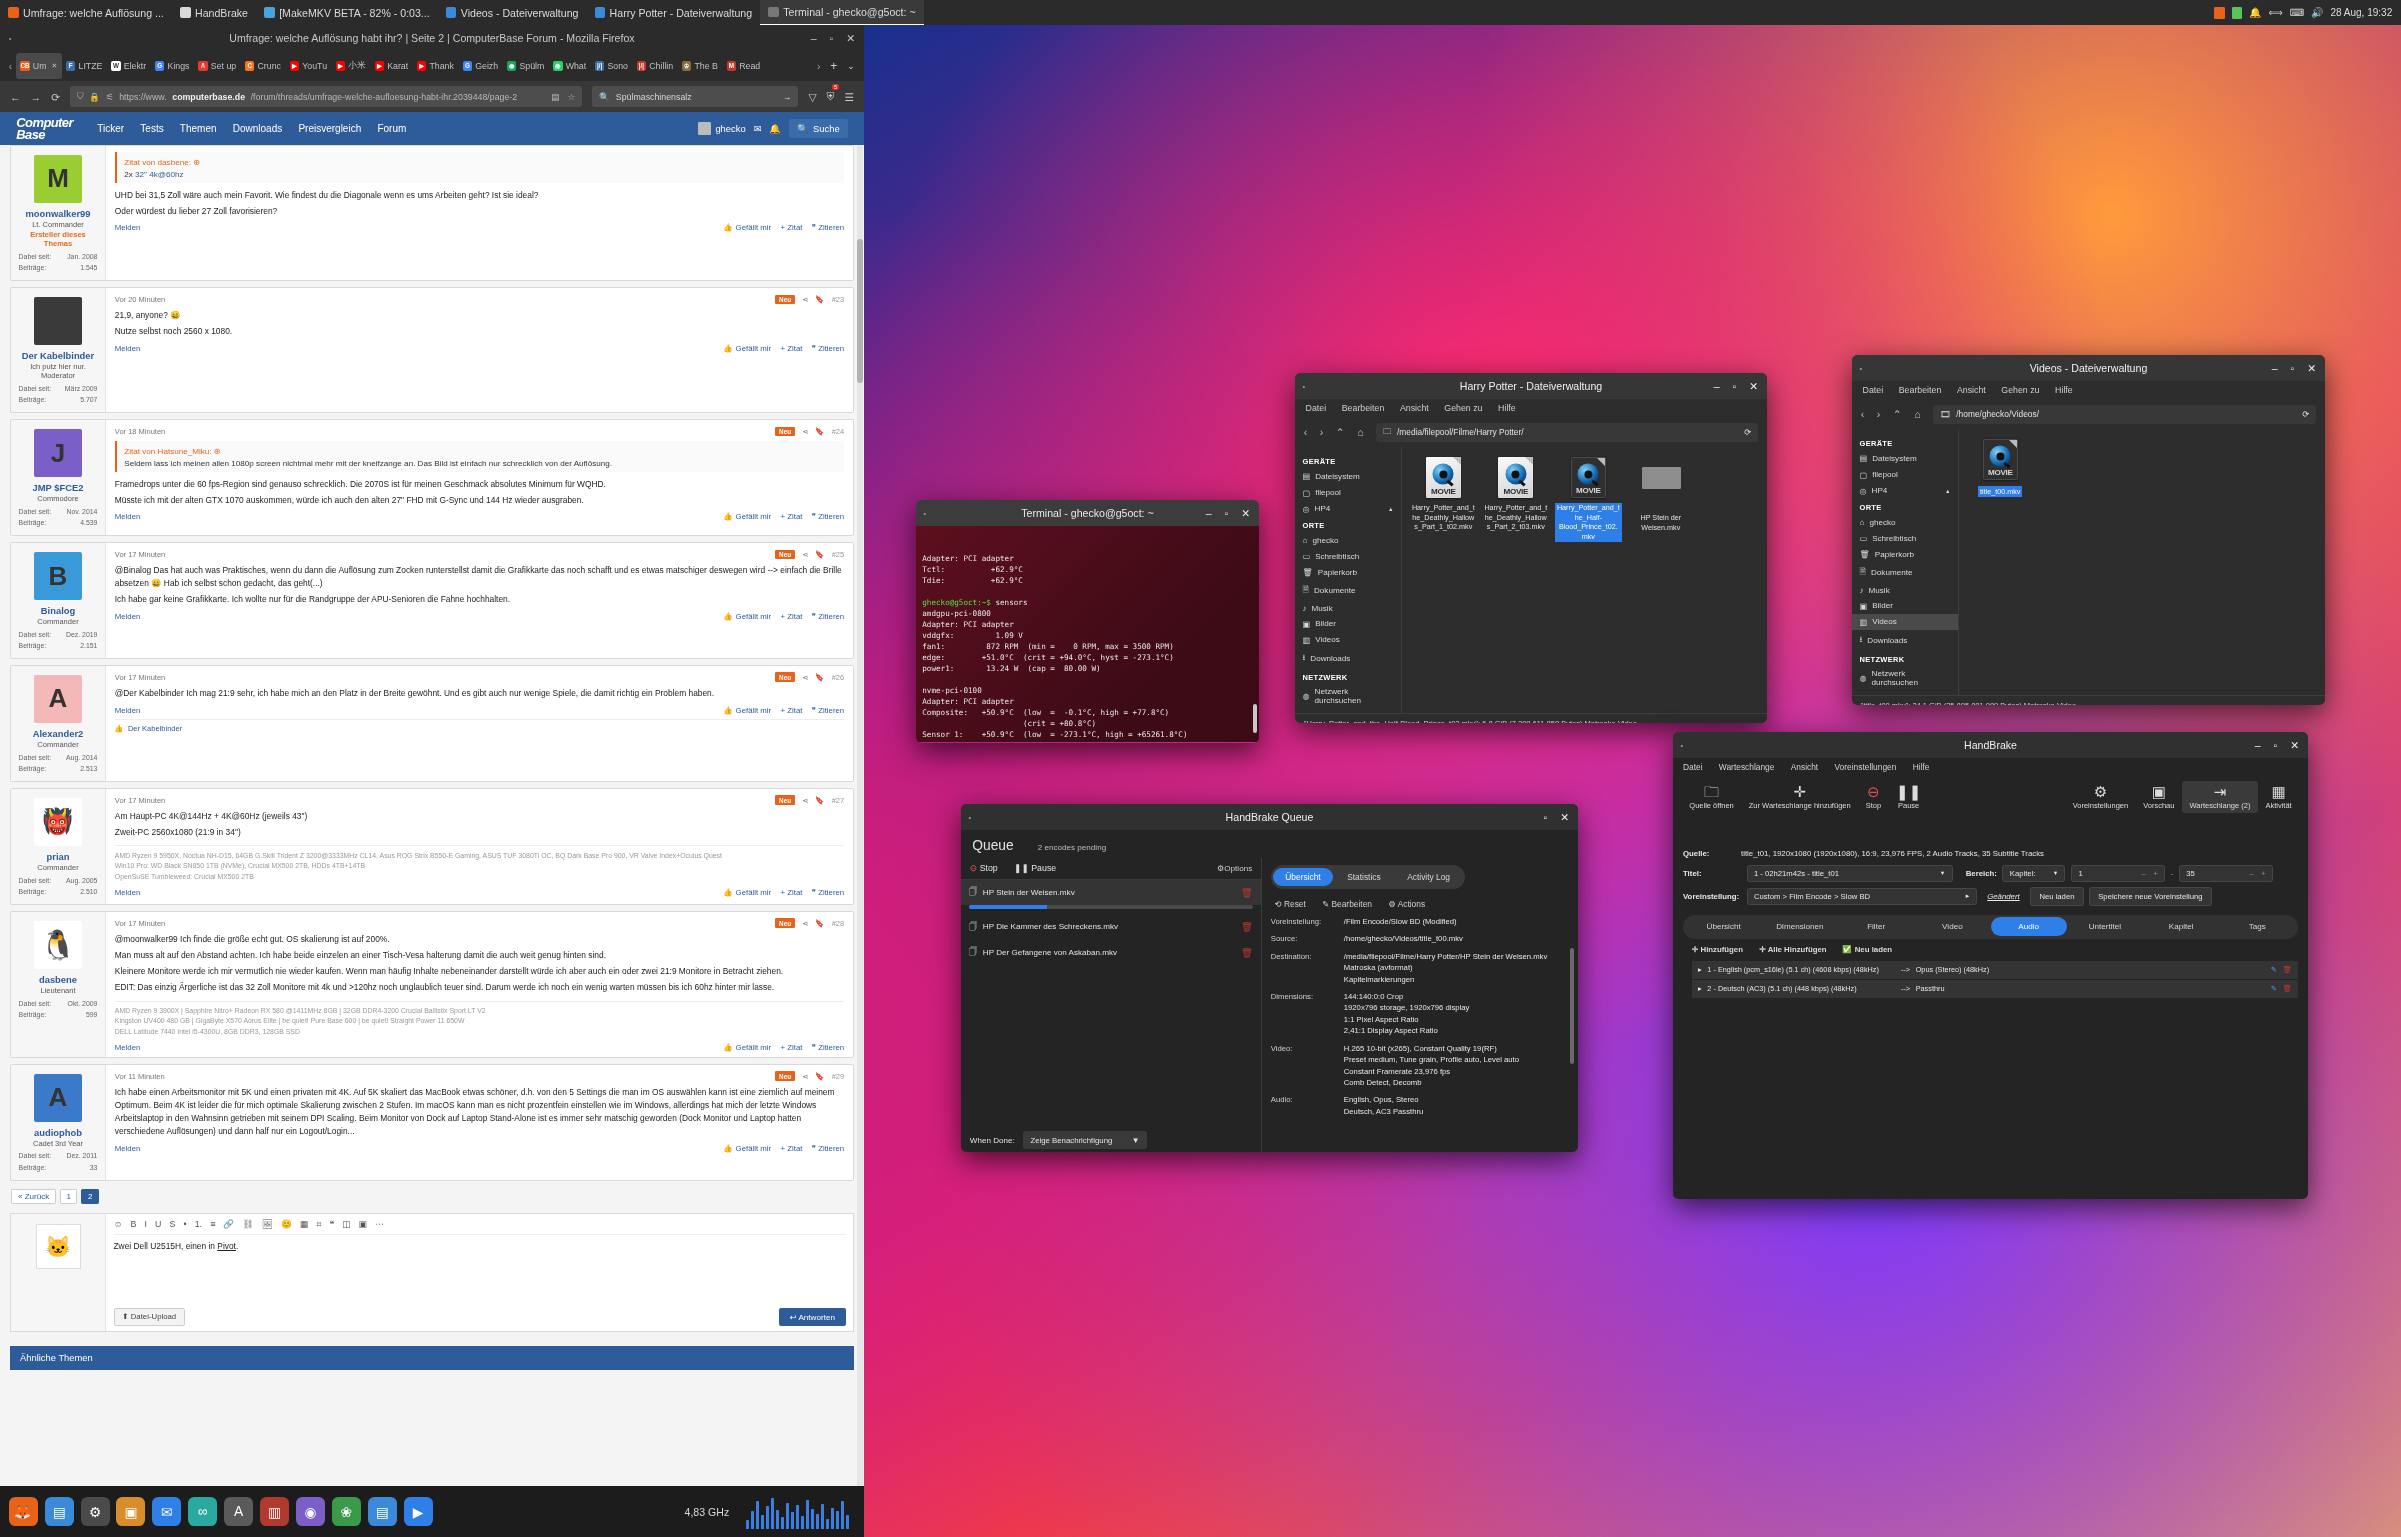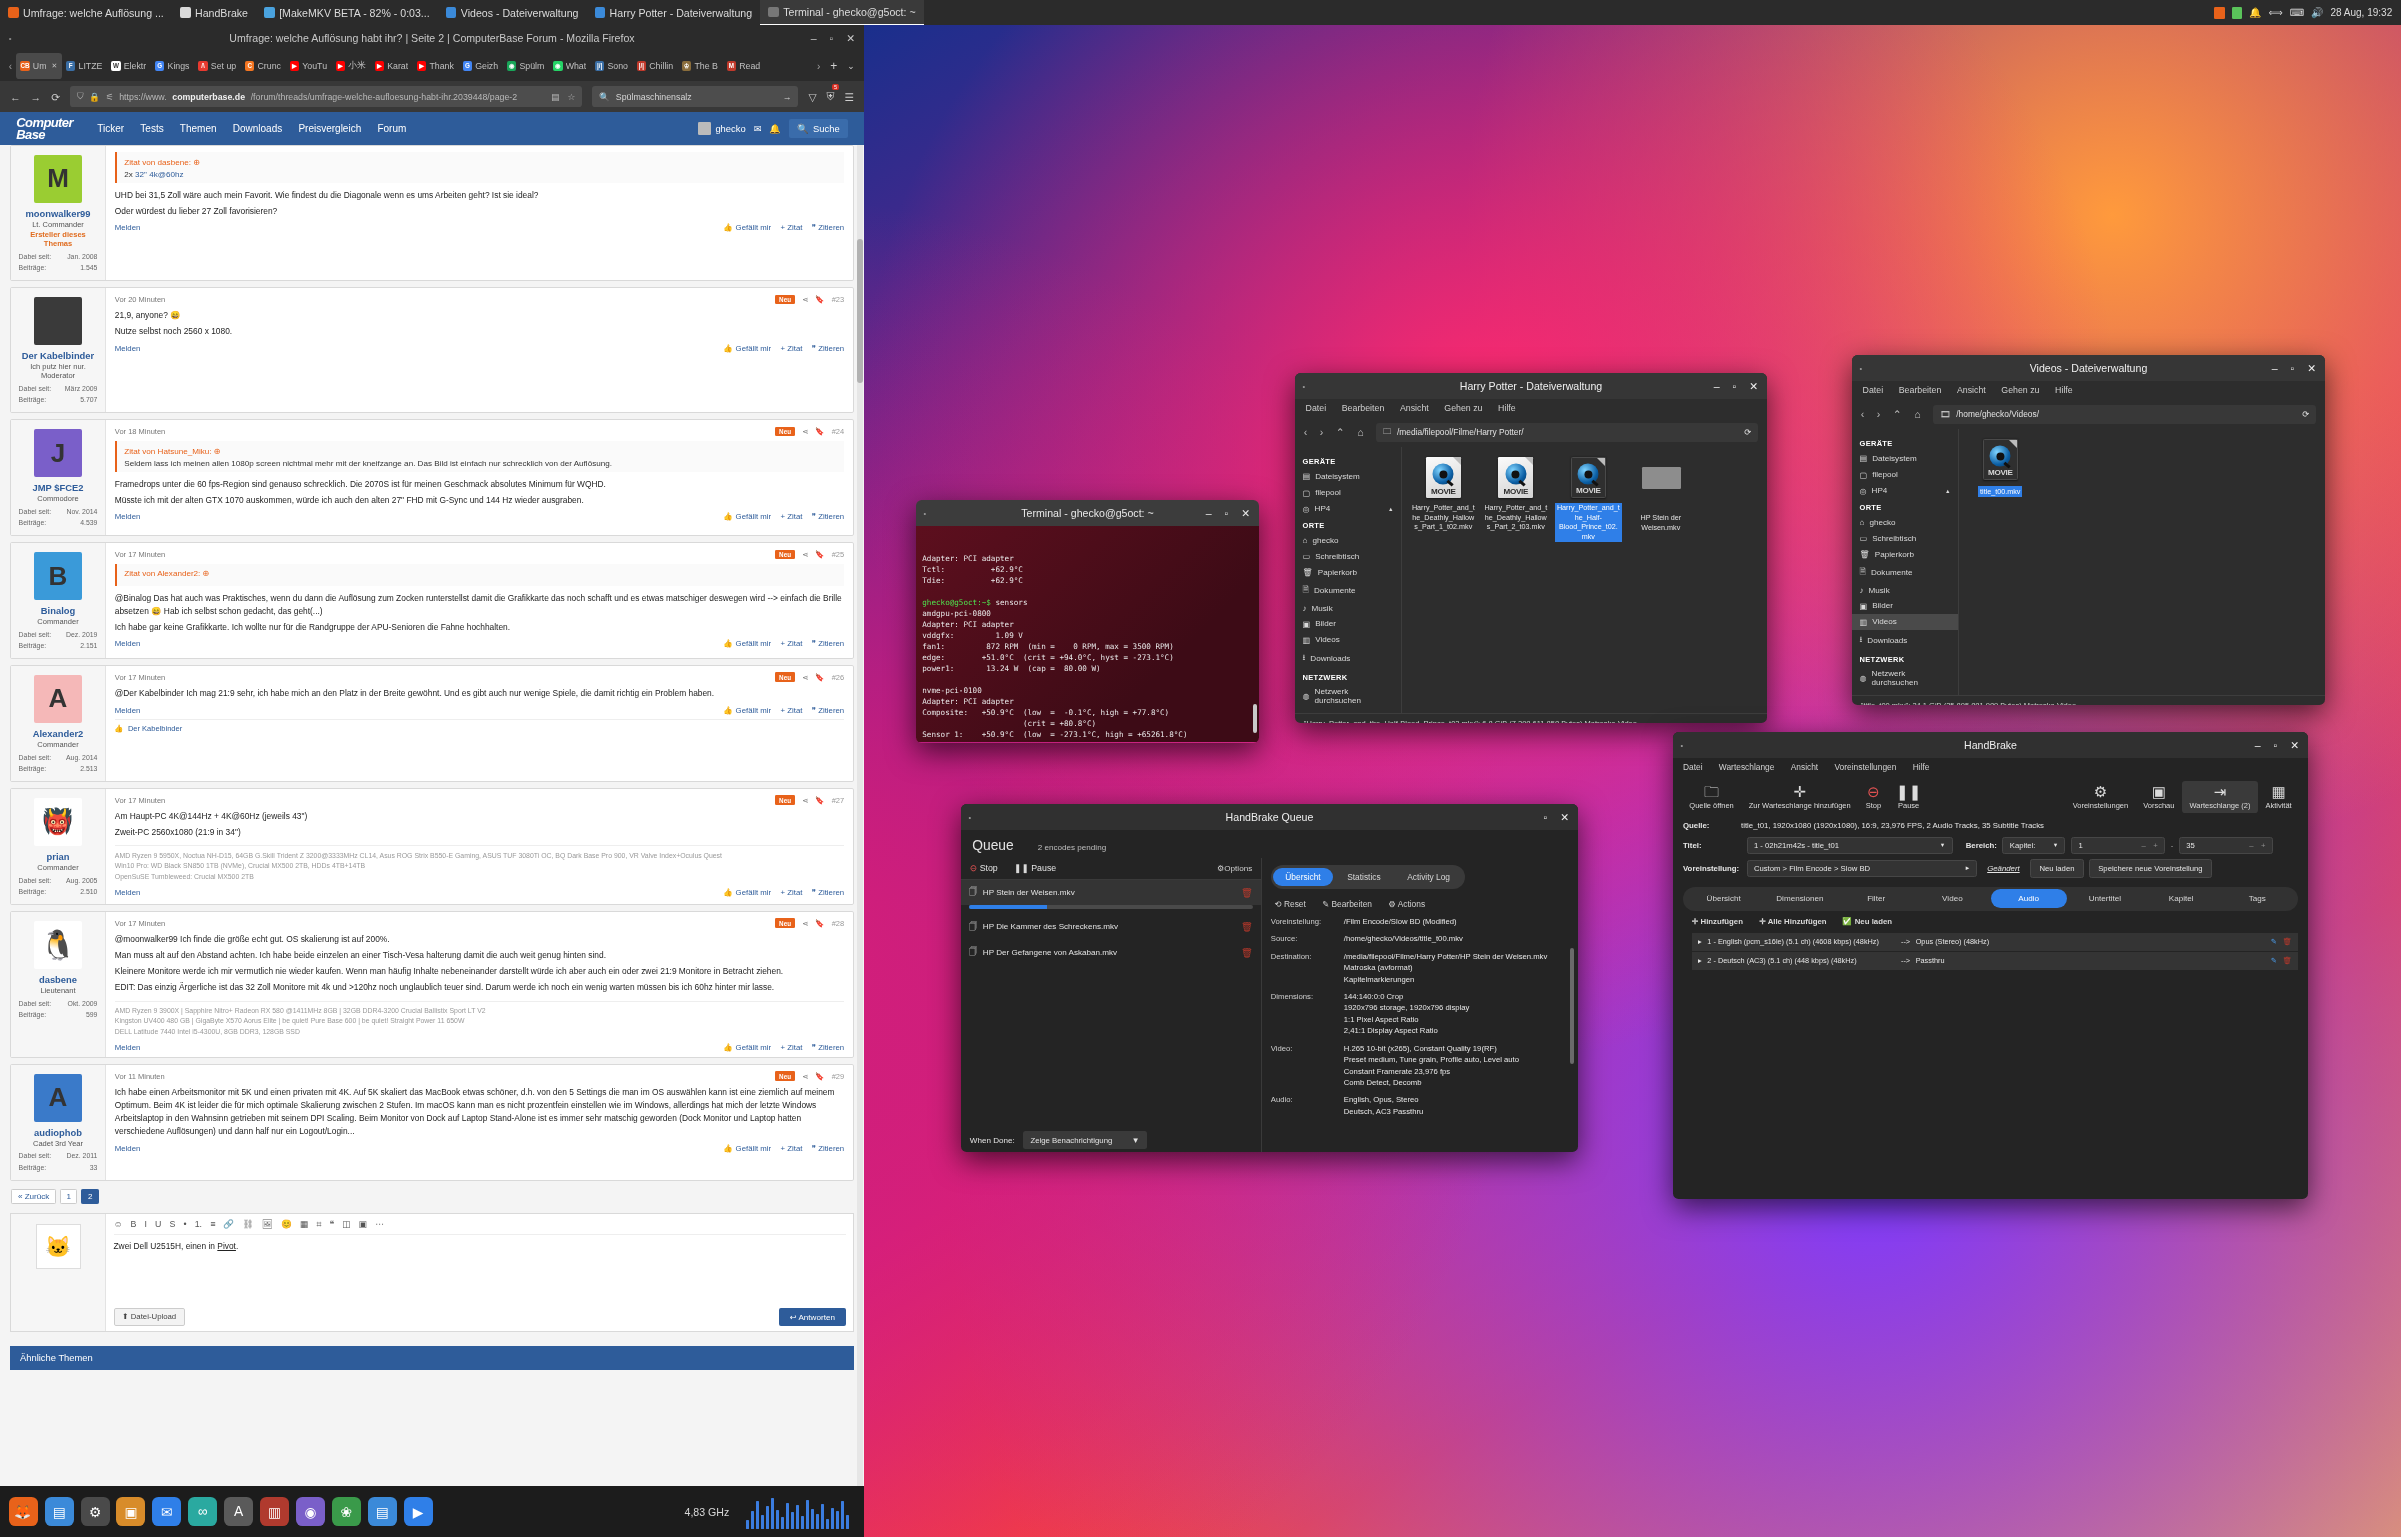--- a/index.html
+++ b/index.html
@@ -239,21 +239,21 @@
   #hbm{ left:1673px; top:732px; width:635px; height:467px; background:#242424;
         color:#e6e6e6;}
   #hbm-tbar{ background:#303030; color:#efefef;}
   #hbm-menu{ display:flex; gap:16.3px; font-size:8.4px; padding:4.4px 10px;
              color:#d2d2d2;}
   #hbm-tools{ display:flex; align-items:flex-end; padding:3.8px 8.8px 5px 8.8px; gap:0;}
   .tool{ display:flex;flex-direction:column;align-items:center;gap:2.5px;
          padding:3.1px 7.5px;font-size:7.5px;color:#dcdcdc; border-radius:3.1px;}
   .tool.on{ background:#3a3a3a;}
   .tool .ic{ font-size:15px; line-height:1;}
-  #hbm-src{ display:flex; font-size:7.8px; padding:2.5px 10px 4.4px 10px;}
+  #hbm-src{ display:flex; font-size:7.8px; padding:2.5px 10px 4.4px 10px;margin-top:28px;}
   #hbm-src .k{ width:58px;font-weight:bold;}
   .row{ display:flex; align-items:center; padding:2.5px 10px; font-size:7.8px; gap:5.6px;}
   .row .lbl{ width:58px; flex:0 0 58px; font-weight:bold;}
   .fld{ background:#333; border:0.6px solid #464646; border-radius:2.5px; height:17.5px;
         display:flex; align-items:center; padding:0 6.3px; font-size:7.7px;}
   .fld .cv{ margin-left:auto; font-size:5.6px;}
   .btn{ background:#353535; border:0.6px solid #474747; border-radius:2.5px;
         padding:3.8px 8.1px; font-size:7.7px;}
   #hbm-tabs{ background:#323232; border-radius:13.8px; display:flex; padding:2.5px;
              margin:6.3px 10px 0 10px;}
@@ -604,24 +604,20 @@
           <div class="post-main">
             <div class="pmeta">
               <span>Vor 17 Minuten</span>
               <span class="rt">
                 <span class="badge-neu">Neu</span>
                 <span>⋖</span>
                 <span>🔖</span>
                 <span class="pnum">#25</span>
               </span>
             </div>
-            <div class="quote">
-              <div class="quote-h">Zitat von Alexander2: ⊕</div>
-              <div class="quote-b"></div>
-            </div>
             <div class="ptext">
               <p>@Binalog Das hat auch was Praktisches, wenn du dann die Auflösung zum Zocken runterstellst damit die Grafikkarte das noch schafft und es etwas matschiger deswegen wird --&gt; einfach die Brille absetzen 😄 Hab ich selbst schon gedacht, das geht(...)</p>
               <p>Ich habe gar keine Grafikkarte. Ich wollte nur für die Randgruppe der APU-Senioren die Fahne hochhalten.</p>
             </div>
             <div class="pfoot">
               <span>Melden</span>
               <span class="rt">
                 <span>👍 Gefällt mir</span>
                 <span>+ Zitat</span>
                 <span>❞ Zitieren</span>

